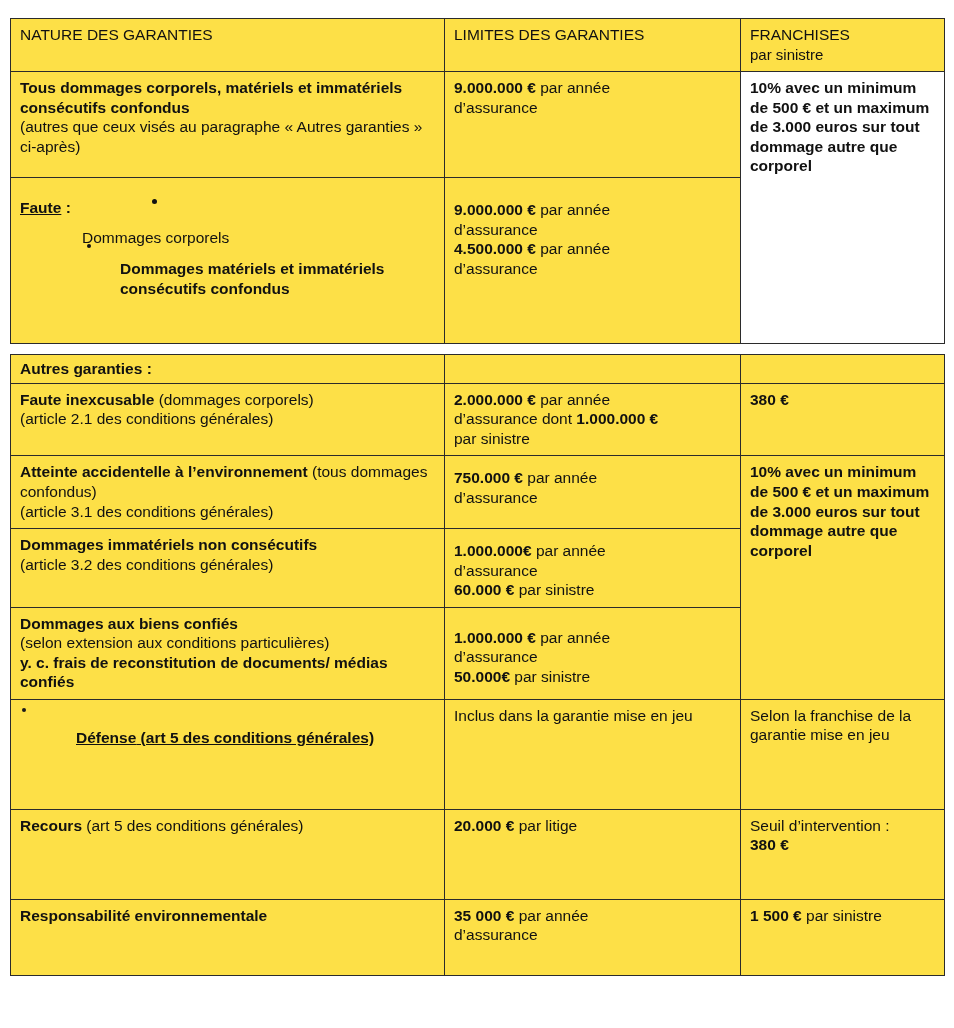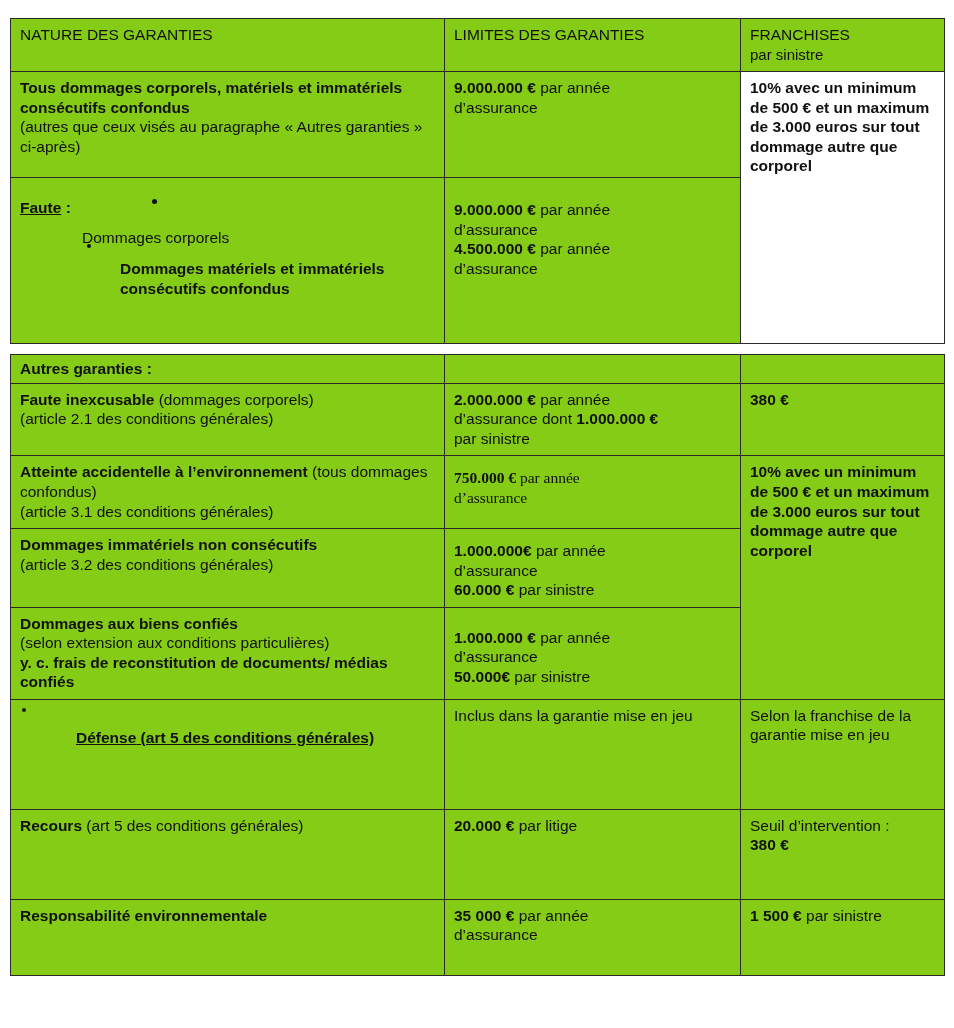--- a/index.html
+++ b/index.html
@@ -29,21 +29,21 @@
     background: #ffffff;
   }
   table.grid td, table.grid th {
     border: 1.6px solid #2b2b2b;
     vertical-align: top;
     padding: 6px 9px 7px 9px;
     font-size: 15.5px;
     line-height: 1.26;
     font-weight: normal;
     text-align: left;
-    background: #84cc16;
+    background: #fde047;
   }
 
   
   .c1 { width: 434px; }
   .c2 { width: 296px; }
   .c3 { width: 204px; }
 
   
   .hdr td {
     background: #efeff1;
@@ -178,21 +178,21 @@
         <td class="vctr">
           <span class="b">380 €</span>
         </td>
       </tr>
 
       <tr>
         <td class="vctr">
           <span class="blockline"><span class="b">Atteinte accidentelle à l’environnement</span><span> (tous dommages confondus)</span></span>
           <span class="blockline">(article 3.1 des conditions générales)</span>
         </td>
-        <td style="padding-top:12px;font-family:Liberation Serif, serif;">
+        <td style="padding-top:12px;">
           <span class="blockline"><span class="b">750.000 €</span><span> par année</span></span>
           <span class="blockline">d’assurance</span>
         </td>
         <td rowspan="3" class="vctr">
           <span class="b">10% avec un minimum de 500 € et un maximum de 3.000 euros sur tout dommage autre que corporel</span>
         </td>
       </tr>
 
       <tr>
         <td class="vctr">

